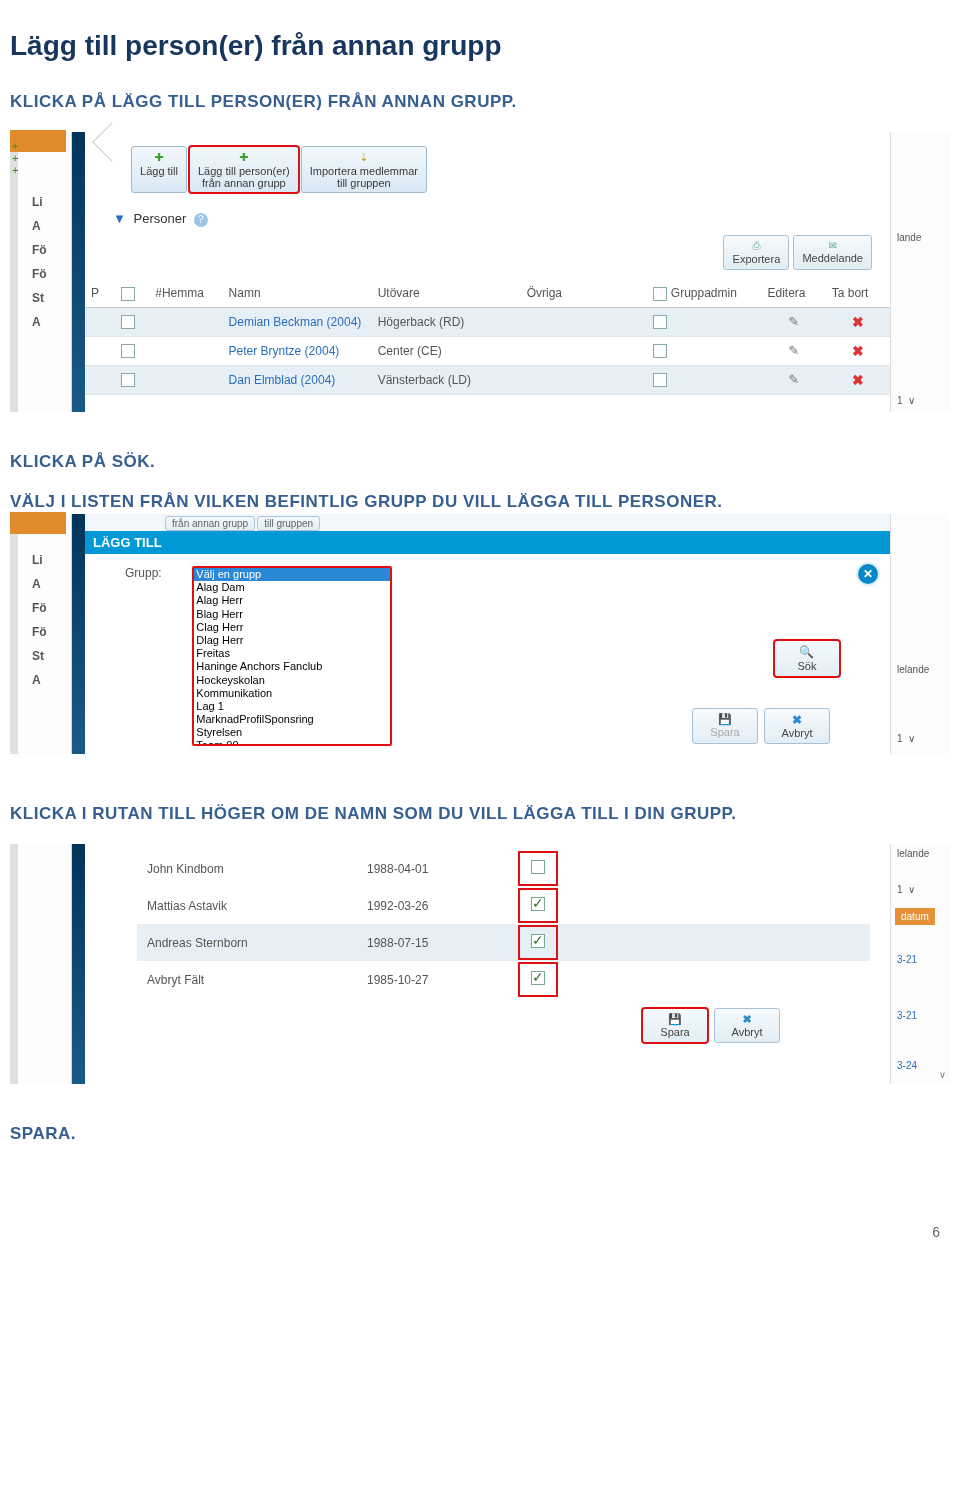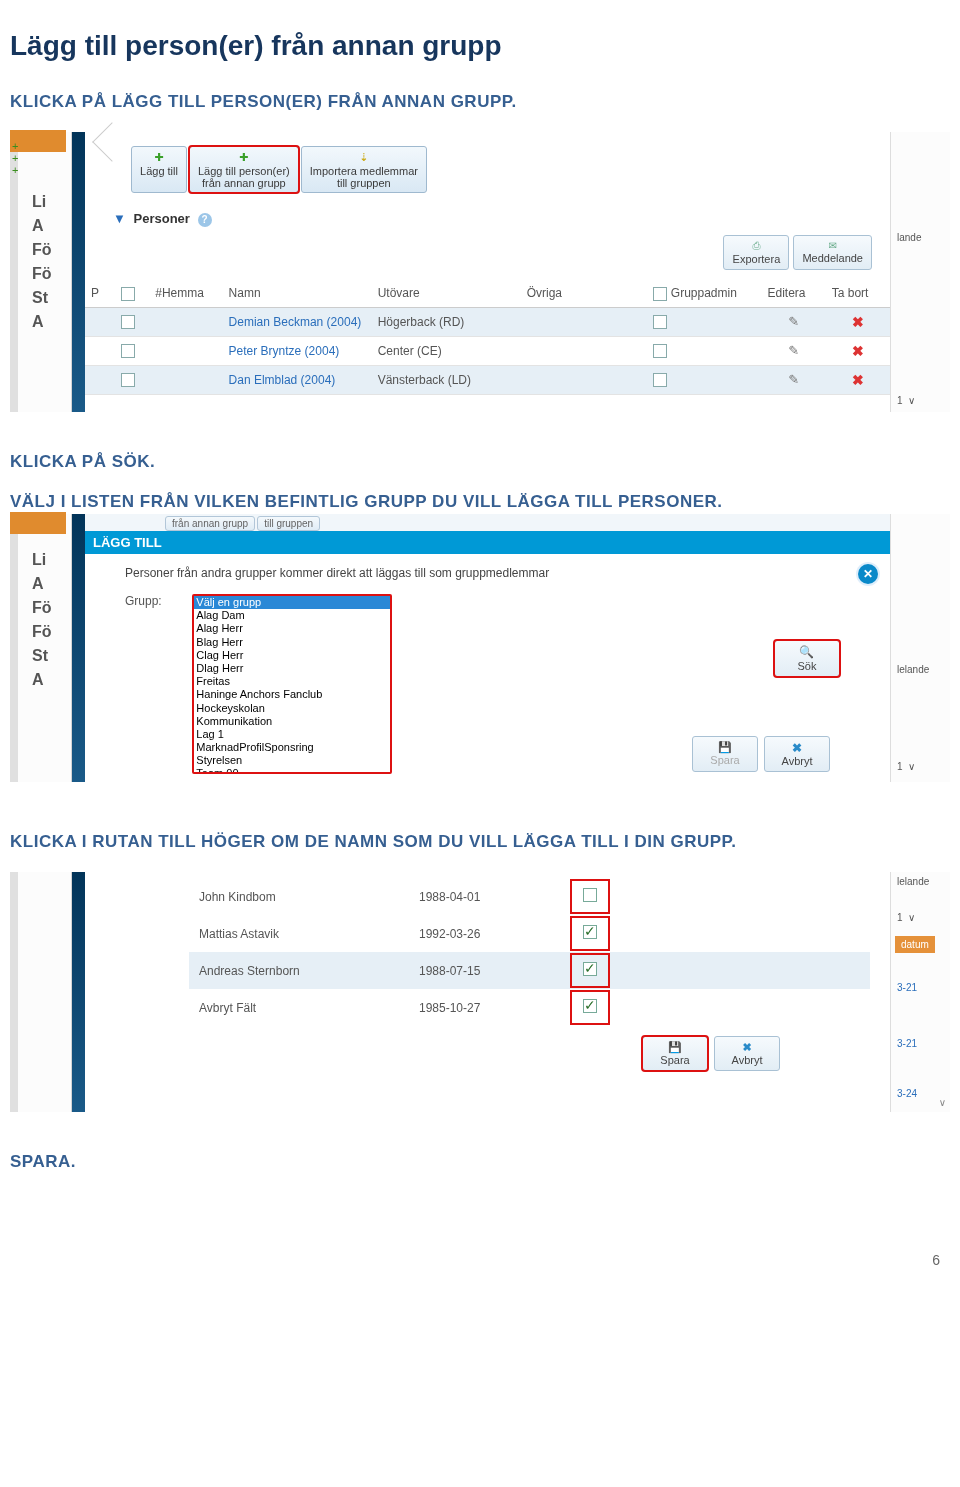--- a/index.html
+++ b/index.html
@@ -40,21 +40,21 @@
     border-left: 8px solid #e0e0e0;
     border-right: 1px solid #d4d4d4;
     z-index: 1;
   }
   .left-strip .orange-blk {
     position: absolute; top: -2px; left: -8px; width: 56px; height: 22px;
     background: #e08b2e;
   }
   .left-strip .grn { position:absolute; top:8px; left:-6px; width:10px; font-size:11px; color:#3a8e1e; }
   .left-strip .labels {
-    position: absolute; top: 58px; left: 14px; color: #555; font-size: 16px; font-weight: bold;
+    position: absolute; top: 58px; left: 14px; color: #555; font-size: 12px; font-weight: bold;
     line-height: 24px;
   }
   .right-strip {
     position: absolute; right:0; top:0; bottom:0; width:60px;
     background: #fcfcfc;
     border-left: 1px solid #ddd;
     z-index:1;
   }
   .ss-inner {
     background: #fff;
@@ -86,21 +86,21 @@
     font-size: 11px;
     color: #3a3a3a;
     padding: 4px 8px 3px 8px;
     min-width: 56px;
     cursor: pointer;
   }
   .tbtn .ico { font-size: 11px; color:#3aa02a; display:block; margin-bottom:1px; }
   .tbtn.red-outline { outline: 2px solid #d11; outline-offset: -1px; }
   .section-hdr {
     margin: 18px 0 6px 28px;
-    font-size: 13px; font-weight:bold; color:#333;
+    font-size: 13px; font-weight:normal; color:#333;
   }
   .section-hdr .tri { color:#2a6ebb; margin-right:4px; }
   .section-hdr .q { display:inline-block; width:14px; height:14px; border-radius:50%; background:#9cc6e8; color:#fff; font-size:10px; text-align:center; line-height:14px; margin-left:4px; }
   .rbtnbar {
     display:flex; justify-content:flex-end; gap:4px; padding: 2px 18px 10px 0;
   }
   .rbtn {
     background: linear-gradient(#f6fafd,#e2edf5);
     border:1px solid #a9c1d4;
     border-radius:3px;
@@ -336,21 +336,20 @@
     </div>
     <div style="margin-left:75px; margin-right:60px; position:relative; z-index:2; background:#fff;">
 
       <div style="display:flex; gap:2px; padding:2px 0 0 80px; background:#eef4f9; opacity:0.8;">
         <div class="tbtn" style="padding:1px 6px; font-size:10px;"><span>från annan grupp</span></div>
         <div class="tbtn" style="padding:1px 6px; font-size:10px;"><span>till gruppen</span></div>
       </div>
       <div class="modal-title">LÄGG TILL</div>
       <div class="modal">
         <div class="close-x">✕</div>
-        <div style="margin-bottom:14px;">Personer från andra grupper kommer direkt att läggas till som gruppmedlemmar</div>
         <span class="lbl">Grupp:</span>
         <select class="grp" size="18" id="grp-select">
             <option class="sel">Välj en grupp</option>
             <option>Alag Dam</option>
             <option>Alag Herr</option>
             <option>Blag Herr</option>
             <option>Clag Herr</option>
             <option>Dlag Herr</option>
             <option>Freitas</option>
             <option>Haninge Anchors Fanclub</option>
@@ -393,21 +392,21 @@
     <div class="left-strip" style="border-left:8px solid #e0e0e0;"></div>
     <div class="right-strip">
       <div class="frag" style="position:absolute; top:4px; left:6px;">lelande</div>
       <div class="frag" style="position:absolute; top:40px; left:6px;"><span>1</span>&nbsp;&nbsp;∨</div>
       <div class="frag" style="position:absolute; top:64px; left:4px; background:#e5913a; color:#fff; padding:3px 6px;">datum</div>
       <div class="frag" style="position:absolute; top:110px; left:6px; color:#2a6ebb;">3-21</div>
       <div class="frag" style="position:absolute; top:166px; left:6px; color:#2a6ebb;">3-21</div>
       <div class="frag" style="position:absolute; top:216px; left:6px; color:#2a6ebb;">3-24</div>
       <div class="frag" style="position:absolute; bottom:4px; right:4px; color:#888;">∨</div>
     </div>
-    <div class="ss-inner" style="padding-left:104px; padding-right:20px;">
+    <div class="ss-inner" style="padding-left:52px; padding-right:20px;">
       <table class="plist2">
         <tbody id="plist2-body">
             <tr class="even">
               <td style="width:220px;">John Kindbom</td>
               <td style="width:160px;">1988-04-01</td>
               <td class="chkcol"><span class="chkbox"></span></td>
               <td></td>
             </tr>
             <tr class="even">
               <td style="width:220px;">Mattias Astavik</td>

